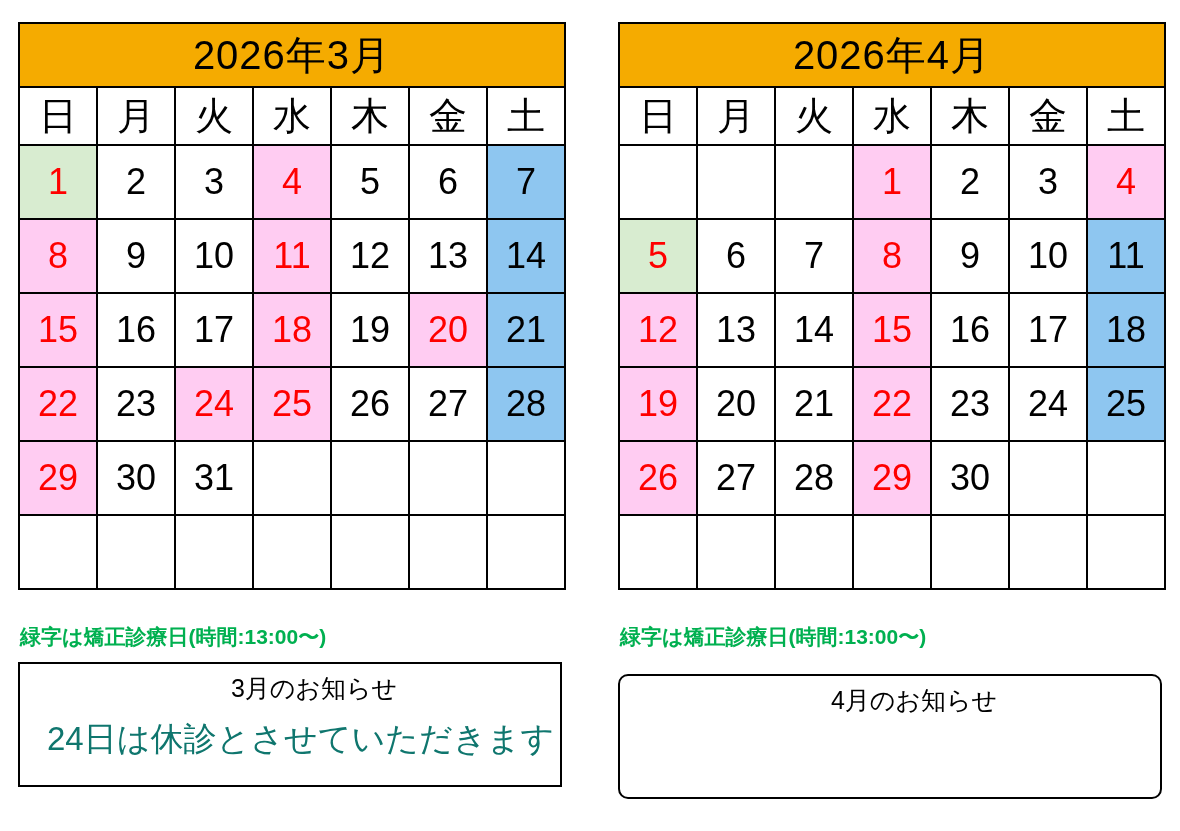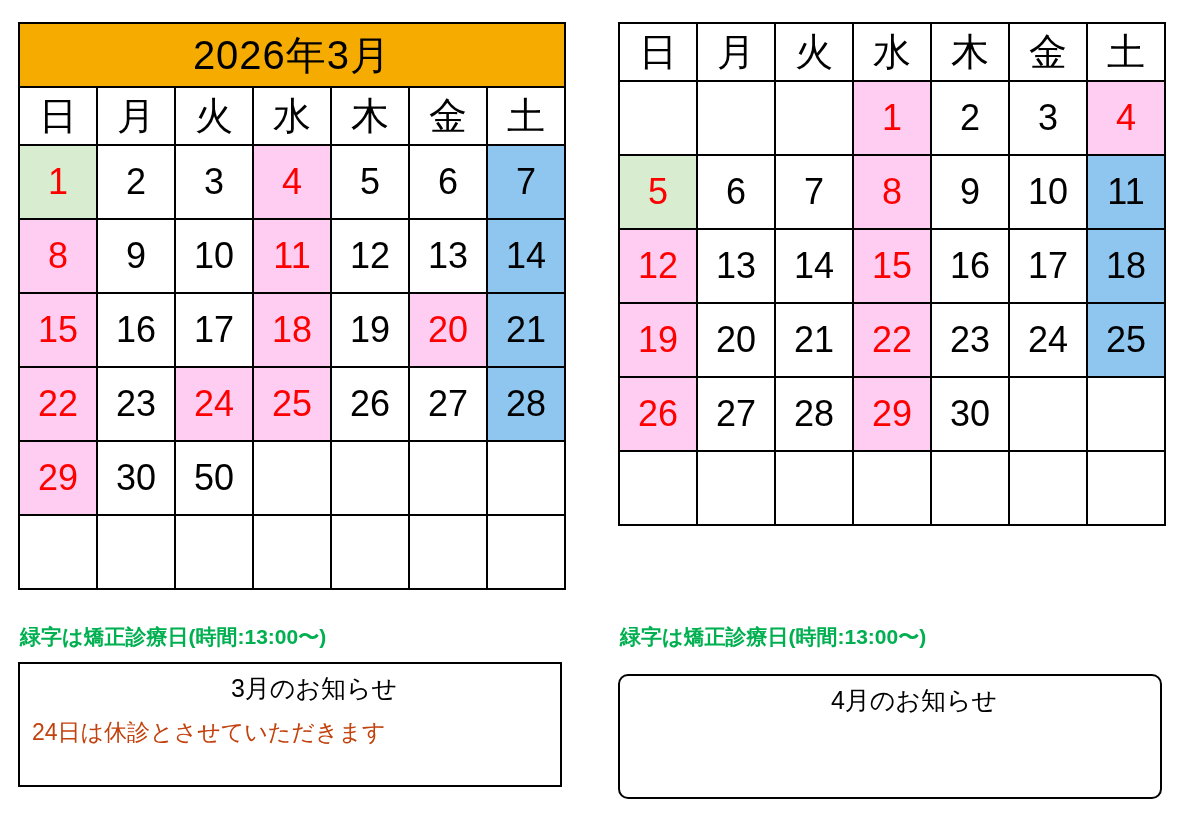--- a/index.html
+++ b/index.html
@@ -85,24 +85,24 @@
   .info-left { left: 18px; top: 662px; }
   .info-right { left: 618px; top: 674px; border-radius: 10px; }
   .info-title {
     text-align: center;
     font-size: 25px;
     color: #000;
     margin-top: 8px;
     padding-left: 48px;
   }
   .info-body {
-    font-size: 23px;
-    color: #c2410c;
+    font-size: 33px;
+    color: #0f766e;
     margin-top: 12px;
-    margin-left: 12px;
+    margin-left: 27px;
   }
 </style>
 </head>
 <body>
 
 <div class="page">
 
   <div class="calendar-block left">
     <table class="cal">
       <tbody>
@@ -150,21 +150,21 @@
         <td class="day-cell c-white t-black">23</td>
         <td class="day-cell c-pink t-red">24</td>
         <td class="day-cell c-pink t-red">25</td>
         <td class="day-cell c-white t-black">26</td>
         <td class="day-cell c-white t-black">27</td>
         <td class="day-cell c-blue t-black">28</td>
       </tr>
       <tr>
         <td class="day-cell c-pink t-red">29</td>
         <td class="day-cell c-white t-black">30</td>
-        <td class="day-cell c-white t-black">50</td>
+        <td class="day-cell c-white t-black">31</td>
         <td class="day-cell c-white t-black"></td>
         <td class="day-cell c-white t-black"></td>
         <td class="day-cell c-white t-black"></td>
         <td class="day-cell c-white t-black"></td>
       </tr>
       <tr>
         <td class="day-cell c-white t-black"></td>
         <td class="day-cell c-white t-black"></td>
         <td class="day-cell c-white t-black"></td>
         <td class="day-cell c-white t-black"></td>
@@ -179,20 +179,23 @@
   <div class="note-line note-left">緑字は矯正診療日(時間:13:00〜)</div>
 
   <div class="info-box info-left">
     <div class="info-title">3月のお知らせ</div>
     <div class="info-body">24日は休診とさせていただきます</div>
   </div>
 
   <div class="calendar-block right">
     <table class="cal">
       <tbody>
+          <tr>
+        <td class="title-cell" colspan="7">2026年4月</td>
+      </tr>
       <tr>
         <th class="dow-cell">日</th>
         <th class="dow-cell">月</th>
         <th class="dow-cell">火</th>
         <th class="dow-cell">水</th>
         <th class="dow-cell">木</th>
         <th class="dow-cell">金</th>
         <th class="dow-cell">土</th>
       </tr>
       <tr>

